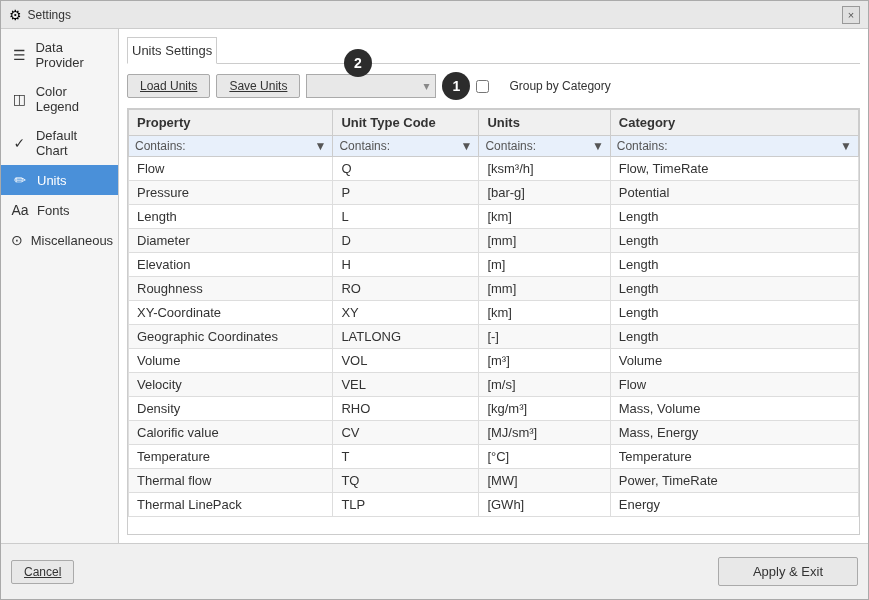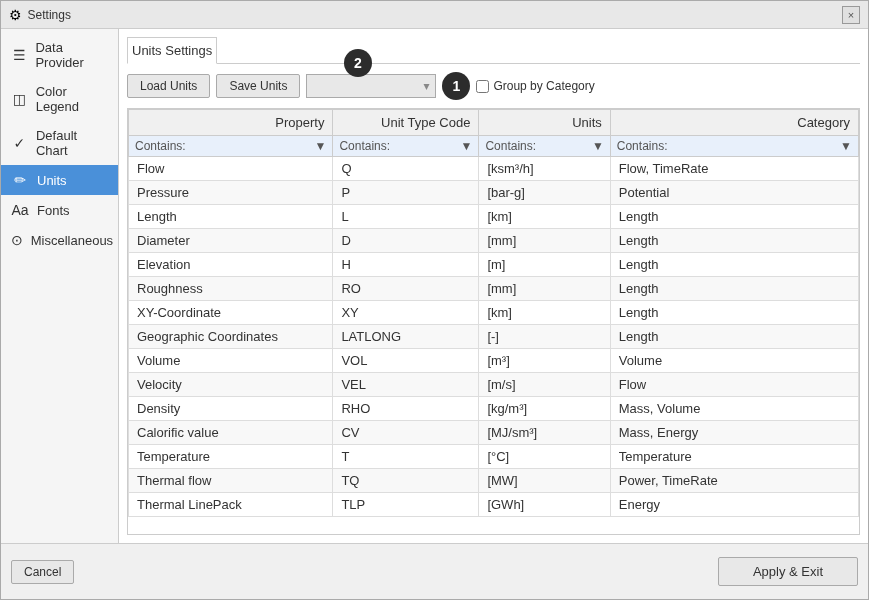--- a/index.html
+++ b/index.html
@@ -118,38 +118,39 @@
       margin-bottom: 8px;
     }
     .btn {
       padding: 4px 12px;
       background: #e8e8e8;
       border: 1px solid #aaa;
       cursor: pointer;
       font-size: 12px;
       color: #333;
       border-radius: 2px;
+      text-decoration: underline;
     }
     .dropdown {
       width: 130px;
       height: 24px;
       background: #e8e8e8;
       border: 1px solid #aaa;
       padding: 2px 6px;
       font-size: 12px;
       color: #888;
       display: flex;
       align-items: center;
       justify-content: space-between;
       cursor: pointer;
     }
     .checkbox-group {
       display: flex;
       align-items: center;
-      gap: 4px;
+      gap: 20px;
       font-size: 12px;
       color: #333;
     }
     .checkbox-group input {
       cursor: pointer;
     }
     .table-container {
       flex: 1;
       overflow: hidden;
       border: 1px solid #ccc;
@@ -163,22 +164,22 @@
     }
     table {
       width: 100%;
       border-collapse: collapse;
       table-layout: fixed;
     }
     thead th {
       background: #f0f0f0;
       border: 1px solid #ccc;
       padding: 5px 8px;
-      text-align: right;
-      font-weight: normal;
+      text-align: left;
+      font-weight: bold;
       font-size: 13px;
       color: #333;
       position: sticky;
       top: 0;
       z-index: 2;
     }
     .filter-row td {
       background: #e8f0fb;
       border: 1px solid #ccc;
       padding: 3px 6px;

